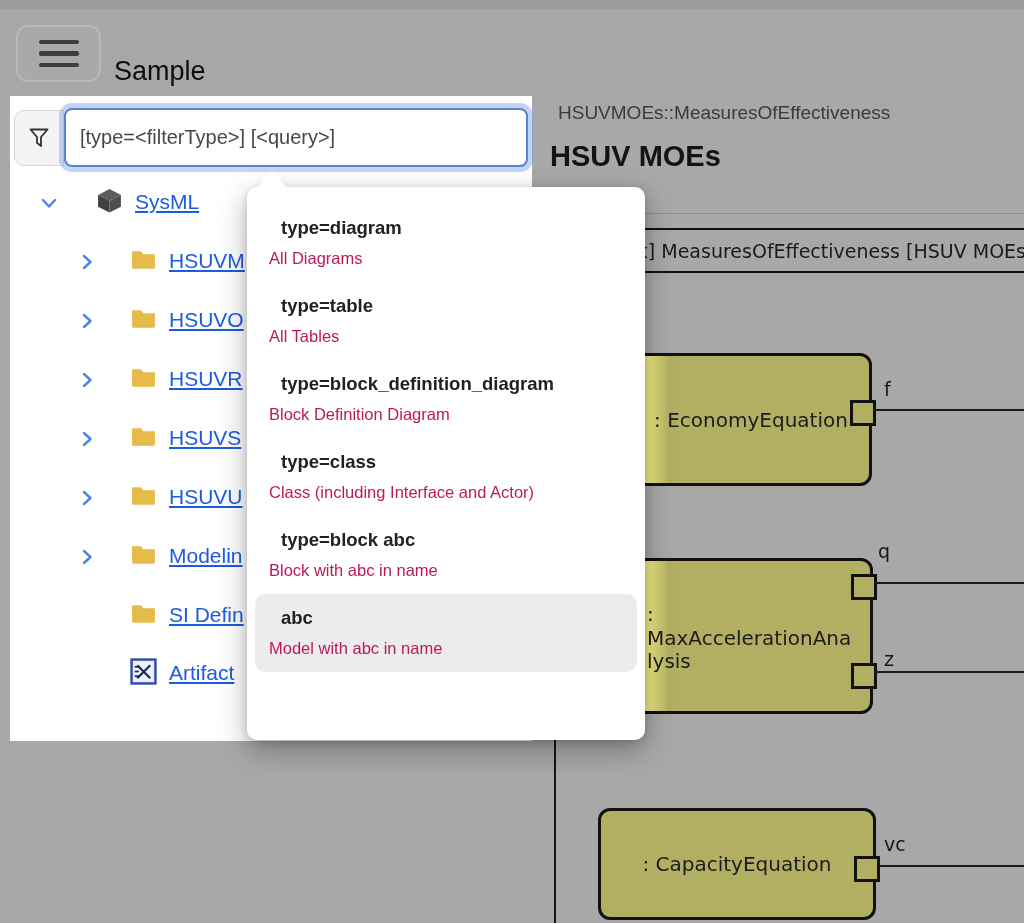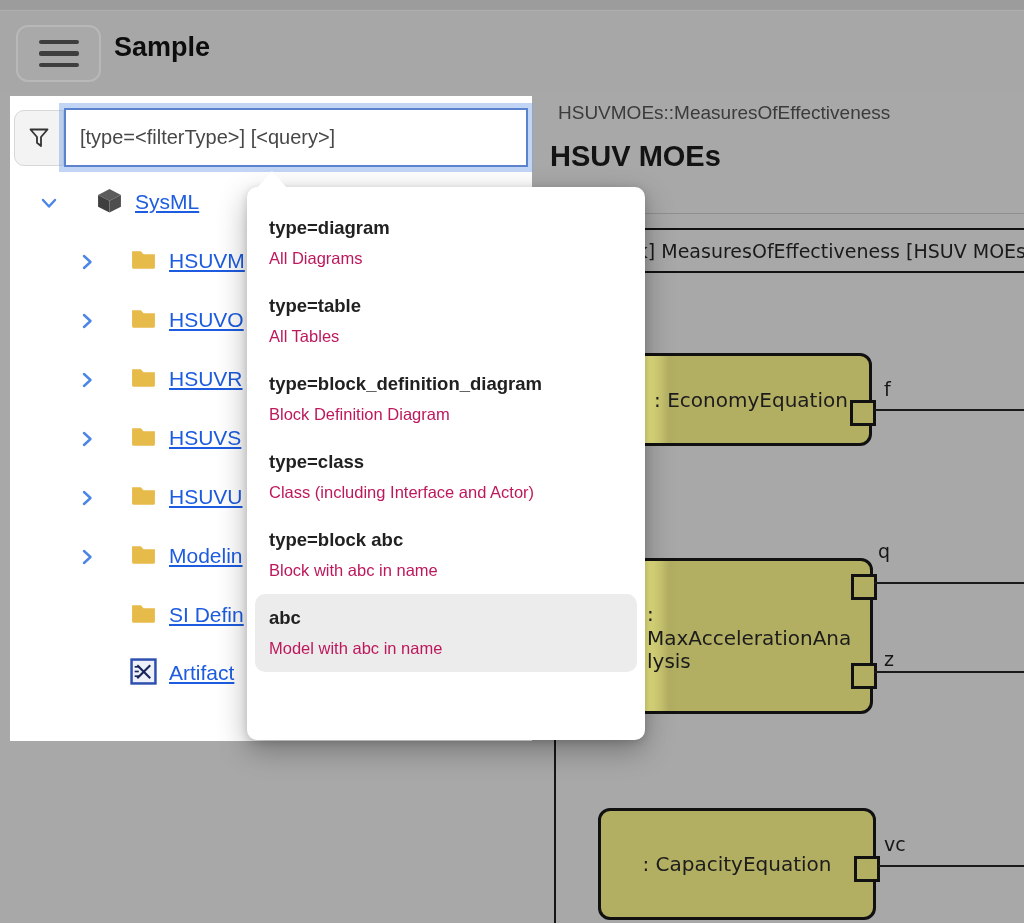--- a/index.html
+++ b/index.html
@@ -7,38 +7,38 @@
   body { font-family:"Liberation Sans", sans-serif; background:#a9a8a8; position:relative; }
   #stage { position:absolute; inset:0; width:1024px; height:923px; background:#a9a8a8; overflow:hidden; }
 
   
   .topbar { position:absolute; left:0; top:0; width:1024px; height:92px; background:#a8a7a7; }
   .topbar-shade { position:absolute; left:0; top:0; width:1024px; height:11px; background:#9d9c9c; border-bottom:1px solid #b0afaf; }
   .menu-btn { position:absolute; left:16px; top:25px; width:85px; height:57px; background:#aaa9a9;
               border:2px solid #b9b8b8; border-radius:12px; display:flex; flex-direction:column;
               justify-content:center; align-items:center; gap:7px; cursor:pointer; }
   .menu-btn .bar { width:40px; height:4.5px; background:#3e3e3e; border-radius:2px; }
-  .app-title { position:absolute; left:114px; top:32px; font-size:27px; font-weight:700; color:#0d0d0d; }
+  .app-title { position:absolute; left:114px; top:56px; font-size:27px; font-weight:400; color:#0d0d0d; }
 
   
   .crumb { position:absolute; left:550px; top:102px; font-size:19px; color:#3b3b3b;margin-left:8px; }
   .page-h1 { position:absolute; left:550px; top:140px; font-size:29px; font-weight:700; color:#131313; }
   .h-divider { position:absolute; left:532px; top:213px; width:492px; height:1px; background:#8f8f8f; }
 
   .frame-hdr { position:absolute; left:558px; top:228px; width:486px; height:45px;
                border-top:2px solid #111; border-bottom:2px solid #111;
                display:flex; align-items:center; padding-left:32px; overflow:hidden; }
   .frame-hdr span { font-family:"DejaVu Sans", sans-serif; font-size:19px; color:#1a1a1a; white-space:nowrap; }
 
   .blk { position:absolute; border:3px solid #111; border-radius:12px;
          font-family:"DejaVu Sans", sans-serif; font-size:20px; color:#1c1c1c; }
   .blk-solid { background:#b2ae62; }
   .blk-cut { background:linear-gradient(90deg,#f0ed86 0px,#f0ed86 16px,#b2ae62 36px); }
   .blk-center { display:flex; align-items:center; justify-content:center; }
-  .blk-economy { left:630px; top:353px; width:242px; height:93px; }
+  .blk-economy { left:630px; top:353px; width:242px; height:133px; }
   .blk-maxaccel { left:630px; top:558px; width:243px; height:156px; }
   .blk-capacity { left:598px; top:808px; width:278px; height:112px; }
   .blk-maxaccel .blk-label { position:absolute; left:14px; top:42px; width:212px;
                              white-space:pre-line; line-height:23.5px; }
   .port { position:absolute; width:26px; height:26px; background:#b2ae62; border:3px solid #111; }
   .port-f  { right:-7px; top:44px; }
   .port-q  { right:-7px; top:13px; }
   .port-z  { right:-7px; top:102px; }
   .port-vc { right:-7px; top:45px; }
   .conn { position:absolute; height:2px; background:#1a1a1a; }
@@ -52,21 +52,21 @@
   .lbl-z  { left:884px; top:648px; }
   .lbl-vc { left:884px; top:833px; }
   .vline { position:absolute; left:554px; top:733px; width:2px; height:190px; background:#161616; }
 
   
   .panel { position:absolute; left:10px; top:96px; width:522px; height:645px; background:#fff; z-index:2; }
   .filter-iconbox { position:absolute; left:4px; top:14px; width:50px; height:56px; background:#f3f3f4;
                     border:1.5px solid #d7d7d7; border-radius:10px 0 0 10px; display:flex;
                     align-items:center; justify-content:center; cursor:pointer; }
   .filter-input { position:absolute; left:54px; top:12px; width:464px; height:59px; background:#fff;
-                  border:2px solid #5b82cc; border-radius:0;
+                  border:2px solid #5b82cc; border-radius:8px;
                   box-shadow:0 0 0 5px rgba(122,161,231,0.45);
                   font-family:"Liberation Sans", sans-serif; font-size:20px; color:#ec4899; padding:0 14px; outline:none; }
   .filter-input::placeholder { color:#474747; opacity:1; }
 
   .trow { position:absolute; height:36px; display:flex; align-items:flex-end; cursor:pointer; }
   .trow .chev { width:22px; height:22px; flex:0 0 22px; }
   .trow .ticon { width:27px; height:27px; flex:0 0 27px; }
   .tlink { font-size:21px; color:#1d5ce0; text-decoration:underline; margin-left:12px; white-space:nowrap; }
   .row-root { left:28px; top:82px; }
   .row-root .ticon { margin-left:36px; }
@@ -77,21 +77,21 @@
   
   .popup { position:absolute; left:247px; top:187px; width:398px; height:553px; background:#fff;
            border-radius:10px; z-index:5;
            box-shadow:0 10px 30px rgba(0,0,0,0.30), 0 2px 8px rgba(0,0,0,0.15); }
   .popup .caret { position:absolute; top:-16px; left:10px; width:0; height:0;
                   border-left:15px solid transparent; border-right:15px solid transparent;
                   border-bottom:17px solid #fff; }
   .popup-inner { padding:17px 8px; }
   .ac-item { padding:13px 14px 14px; border-radius:10px; cursor:pointer; }
   .ac-item.hl { background:#ececec; }
-  .ac-title { font-size:18.5px; font-weight:700; color:#212121; margin-bottom:10px; }
+  .ac-title { font-size:18.5px; font-weight:700; color:#212121; margin-bottom:10px;margin-left:12px; }
   .ac-desc { font-size:16.5px; color:#be185d; }
 </style>
 </head>
 <body>
 
 <div id="stage">
 
   <div class="crumb">HSUVMOEs::MeasuresOfEffectiveness</div>
   <div class="page-h1">HSUV MOEs</div>
   <div class="h-divider"></div>

